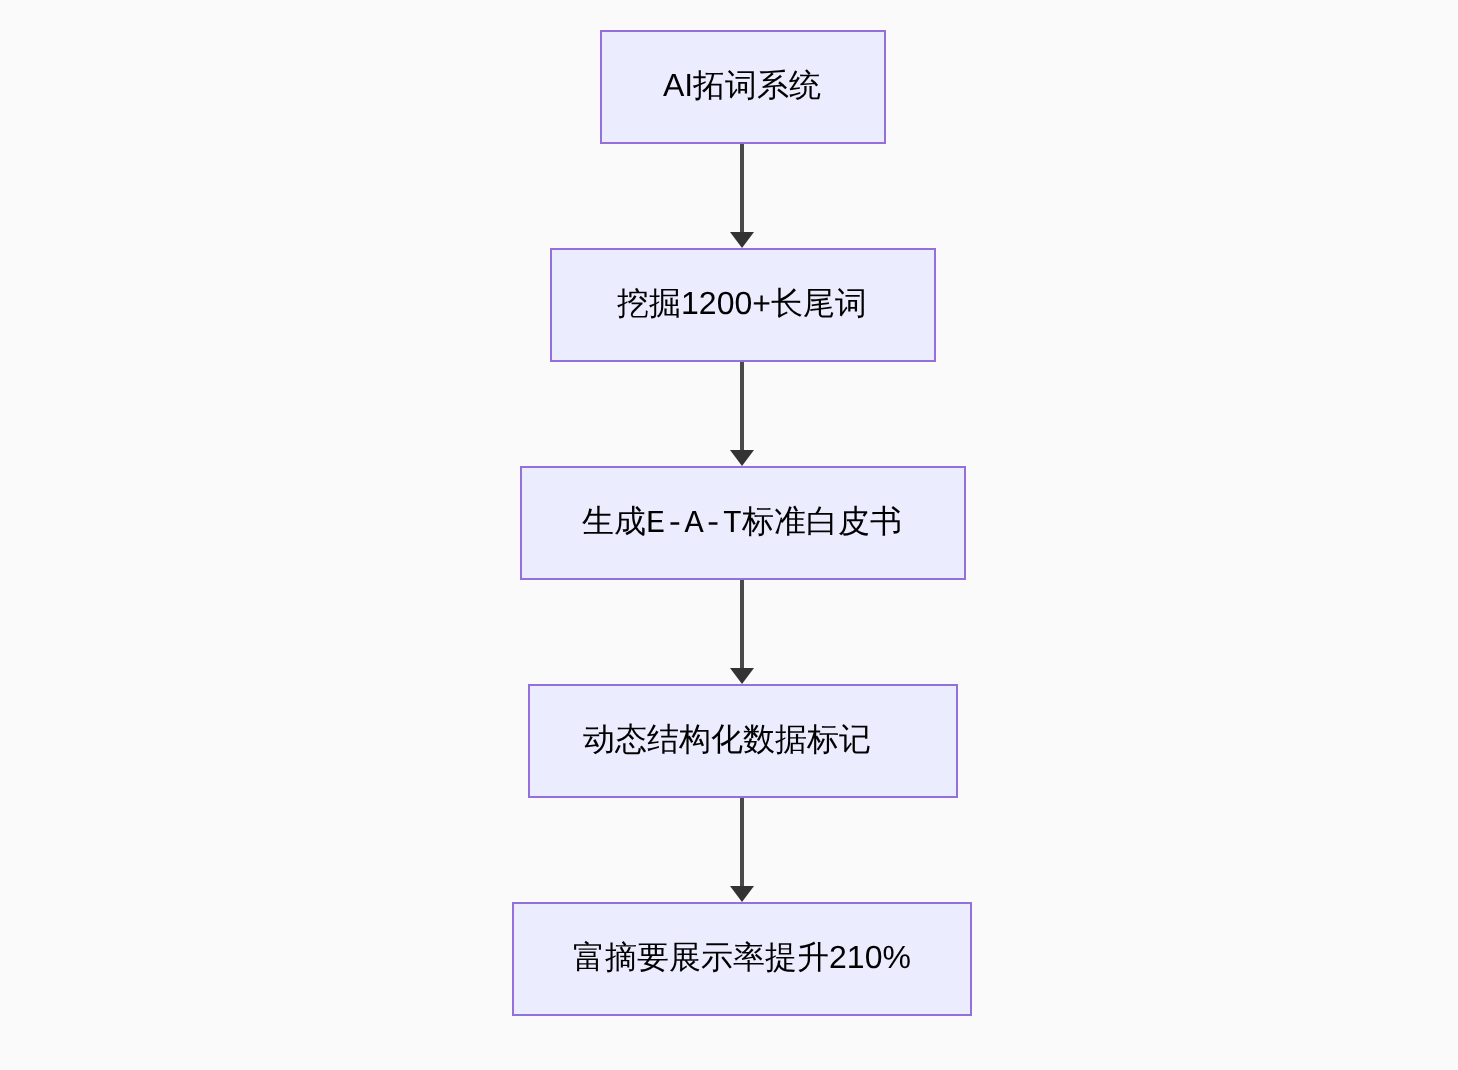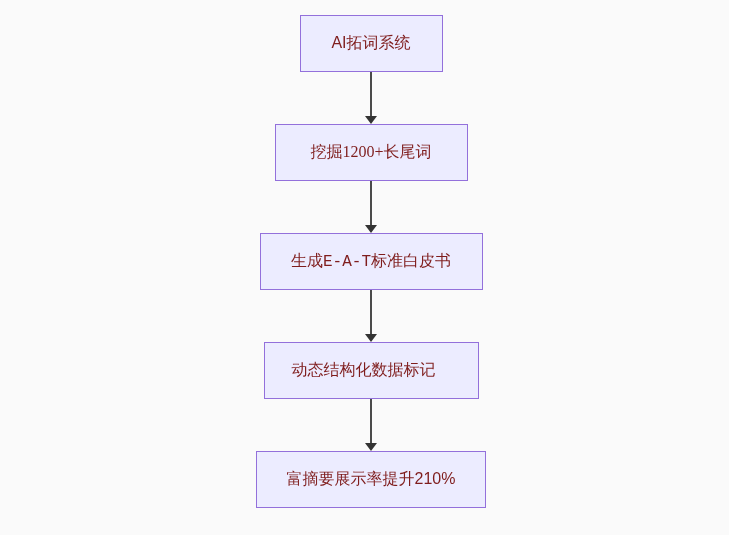--- a/index.html
+++ b/index.html
@@ -21,32 +21,32 @@
     top: 15px;
     transform: translateX(-50%);
     display: flex;
     flex-direction: column;
     align-items: center;
   }
   .flow-node {
     height: 57px;
     border: 1px solid #9370DB;
     background: #ECECFF;
-    color: #7f1d1d;
+    color: #000000;
     font-size: 16px;
     display: flex;
     align-items: center;
     justify-content: center;
     padding: 0 28px;
     white-space: nowrap;
     text-align: center;
   }
   
   .flow-node.n0 { min-width: 143px; }
-  .flow-node.n1 { min-width: 193px; font-family: Liberation Serif, serif; }
+  .flow-node.n1 { min-width: 193px; }
   .flow-node.n2 { min-width: 223px; font-family: Liberation Mono, monospace; }
   .flow-node.n3 { min-width: 215px; padding-left: 13px; }
   .flow-node.n4 { min-width: 230px; align-items: center; }
   .flow-edge {
     height: 52px;
     width: 12px;
     position: relative;
     display: flex;
     flex-direction: column;
     align-items: center;

